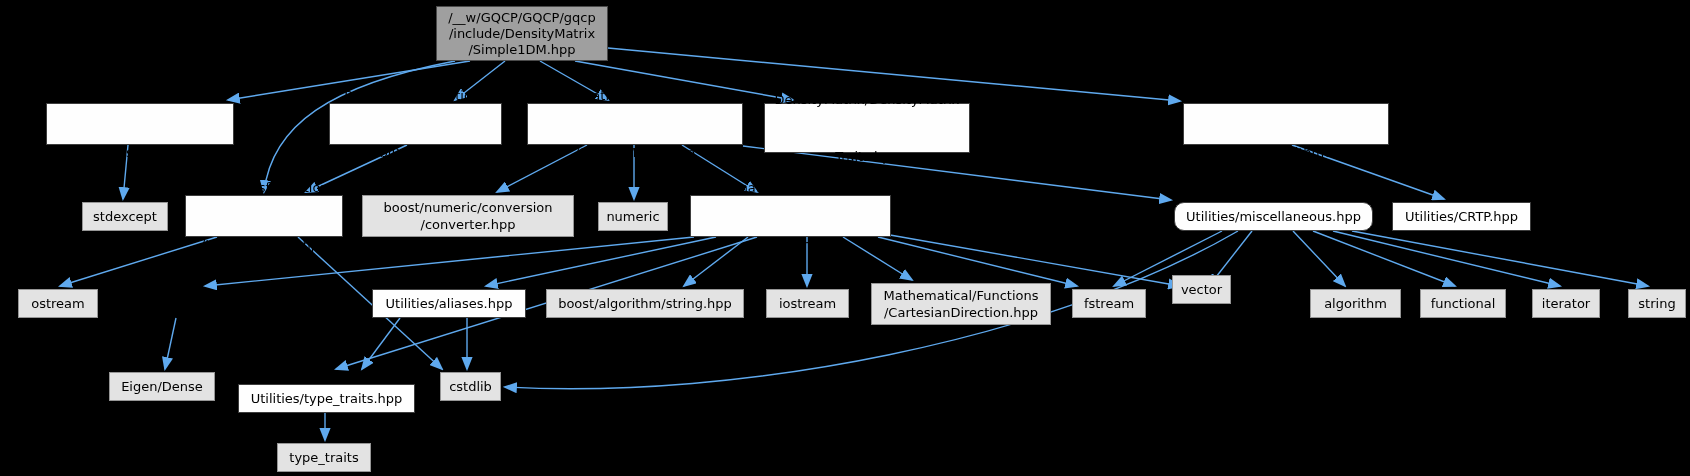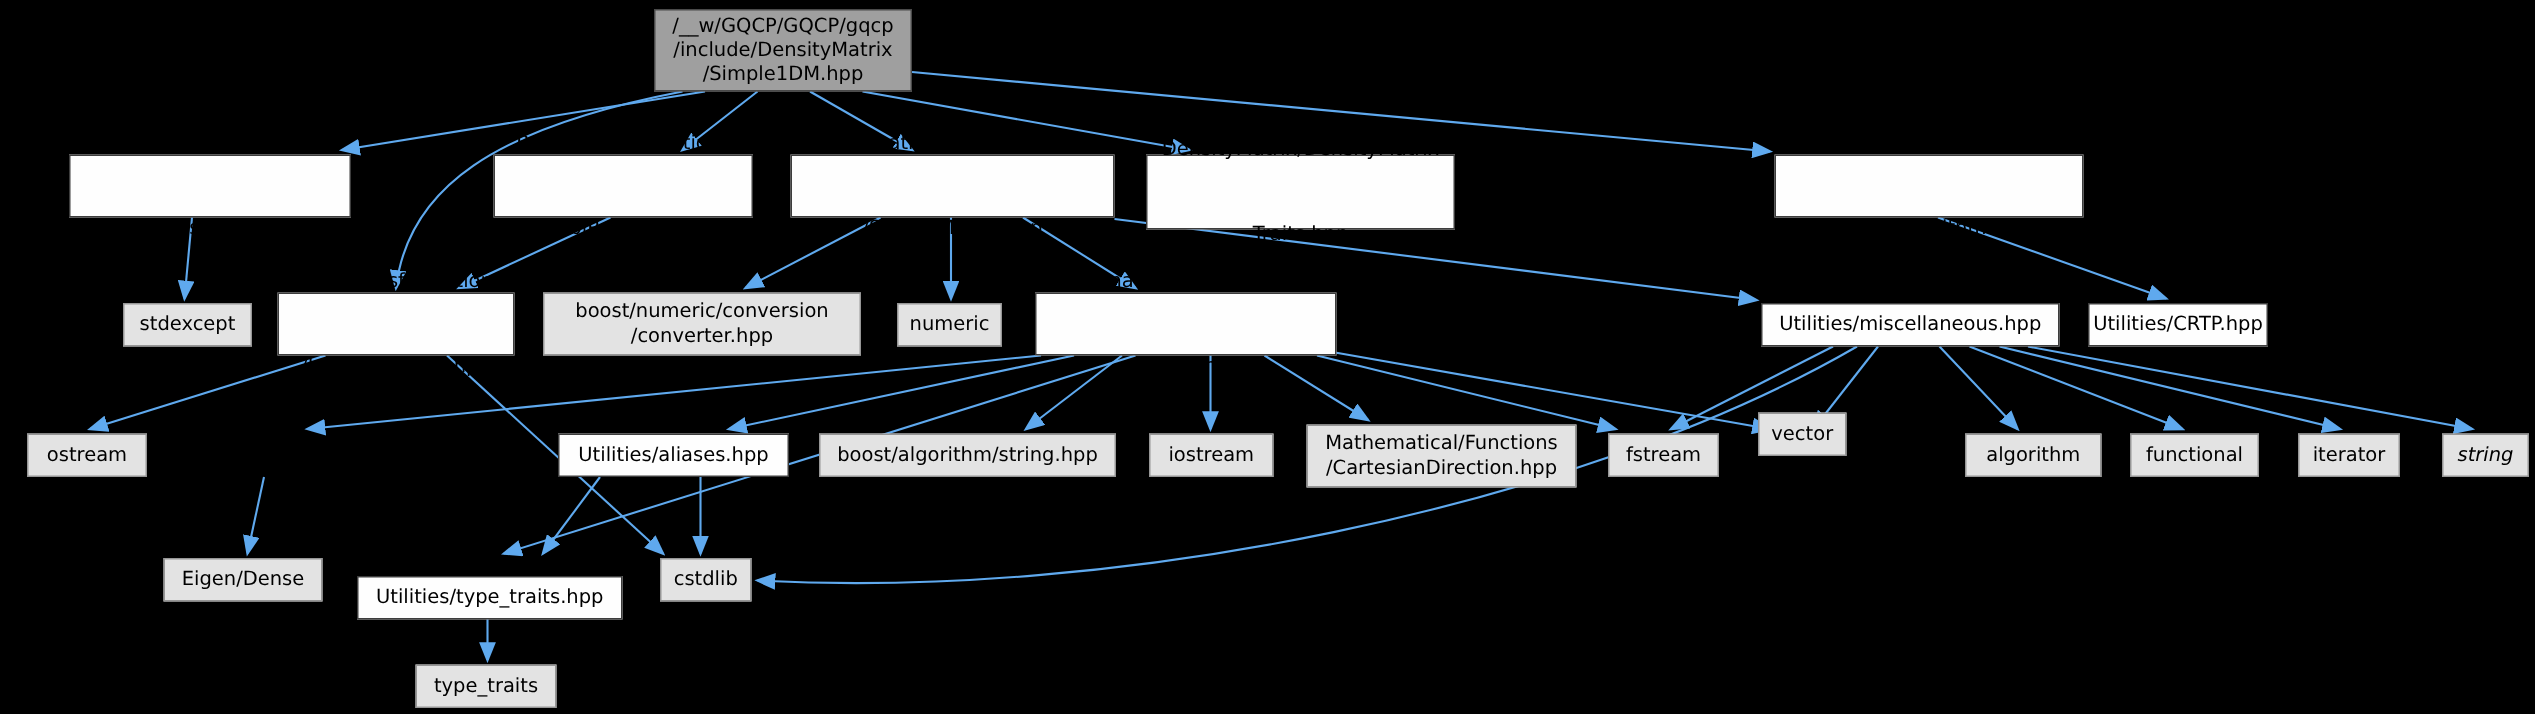--- a/index.html
+++ b/index.html
@@ -98,24 +98,24 @@
       <span data-interactable="false">boost/numeric/conversion</span>
       <span data-interactable="false">/converter.hpp</span>
     </div>
     <div class="node kind-external" data-interactable="false" style="left: 598px; top: 202px; width: 70px; height: 29px;">
       <span data-interactable="false">numeric</span>
     </div>
     <div class="node kind-internal" data-interactable="true" style="left: 690px; top: 195px; width: 201px; height: 42px;">
       <span data-interactable="false">Mathematical/Representation</span>
       <span data-interactable="false">/Matrix.hpp</span>
     </div>
-    <div class="node kind-internal" data-interactable="true" style="left: 1174px; top: 202px; width: 199px; height: 29px;">
+    <div class="node kind-internal" data-interactable="true" style="left: 1174px; top: 202px; width: 199px; height: 29px; border-radius: 10px;">
       <span data-interactable="false">Utilities/miscellaneous.hpp</span>
     </div>
-    <div class="node kind-internal" data-interactable="true" style="left: 1392px; top: 202px; width: 120px; height: 29px;">
+    <div class="node kind-internal" data-interactable="true" style="left: 1392px; top: 202px; width: 139px; height: 29px;">
       <span data-interactable="false">Utilities/CRTP.hpp</span>
     </div>
     <div class="node kind-external" data-interactable="false" style="left: 18px; top: 289px; width: 80px; height: 29px;">
       <span data-interactable="false">ostream</span>
     </div>
     <div class="node kind-internal" data-interactable="true" style="left: 372px; top: 289px; width: 154px; height: 29px;">
       <span data-interactable="false">Utilities/aliases.hpp</span>
     </div>
     <div class="node kind-external" data-interactable="false" style="left: 546px; top: 289px; width: 198px; height: 29px; align-items: center;">
       <span data-interactable="false">boost/algorithm/string.hpp</span>
@@ -135,21 +135,21 @@
     </div>
     <div class="node kind-external" data-interactable="false" style="left: 1310px; top: 289px; width: 91px; height: 29px;">
       <span data-interactable="false">algorithm</span>
     </div>
     <div class="node kind-external" data-interactable="false" style="left: 1420px; top: 289px; width: 86px; height: 29px;">
       <span data-interactable="false">functional</span>
     </div>
     <div class="node kind-external" data-interactable="false" style="left: 1532px; top: 289px; width: 68px; height: 29px;">
       <span data-interactable="false">iterator</span>
     </div>
-    <div class="node kind-external" data-interactable="false" style="left: 1628px; top: 289px; width: 58px; height: 29px; font-style: italic;">
+    <div class="node kind-external" data-interactable="false" style="left: 1628px; top: 289px; width: 58px; height: 29px;">
       <span data-interactable="false">string</span>
     </div>
     <div class="node kind-external" data-interactable="false" style="left: 109px; top: 372px; width: 106px; height: 29px;">
       <span data-interactable="false">Eigen/Dense</span>
     </div>
     <div class="node kind-internal" data-interactable="true" style="left: 238px; top: 384px; width: 177px; height: 29px;">
       <span data-interactable="false">Utilities/type_traits.hpp</span>
     </div>
     <div class="node kind-external" data-interactable="false" style="left: 440px; top: 372px; width: 61px; height: 29px;">
       <span data-interactable="false">cstdlib</span>

